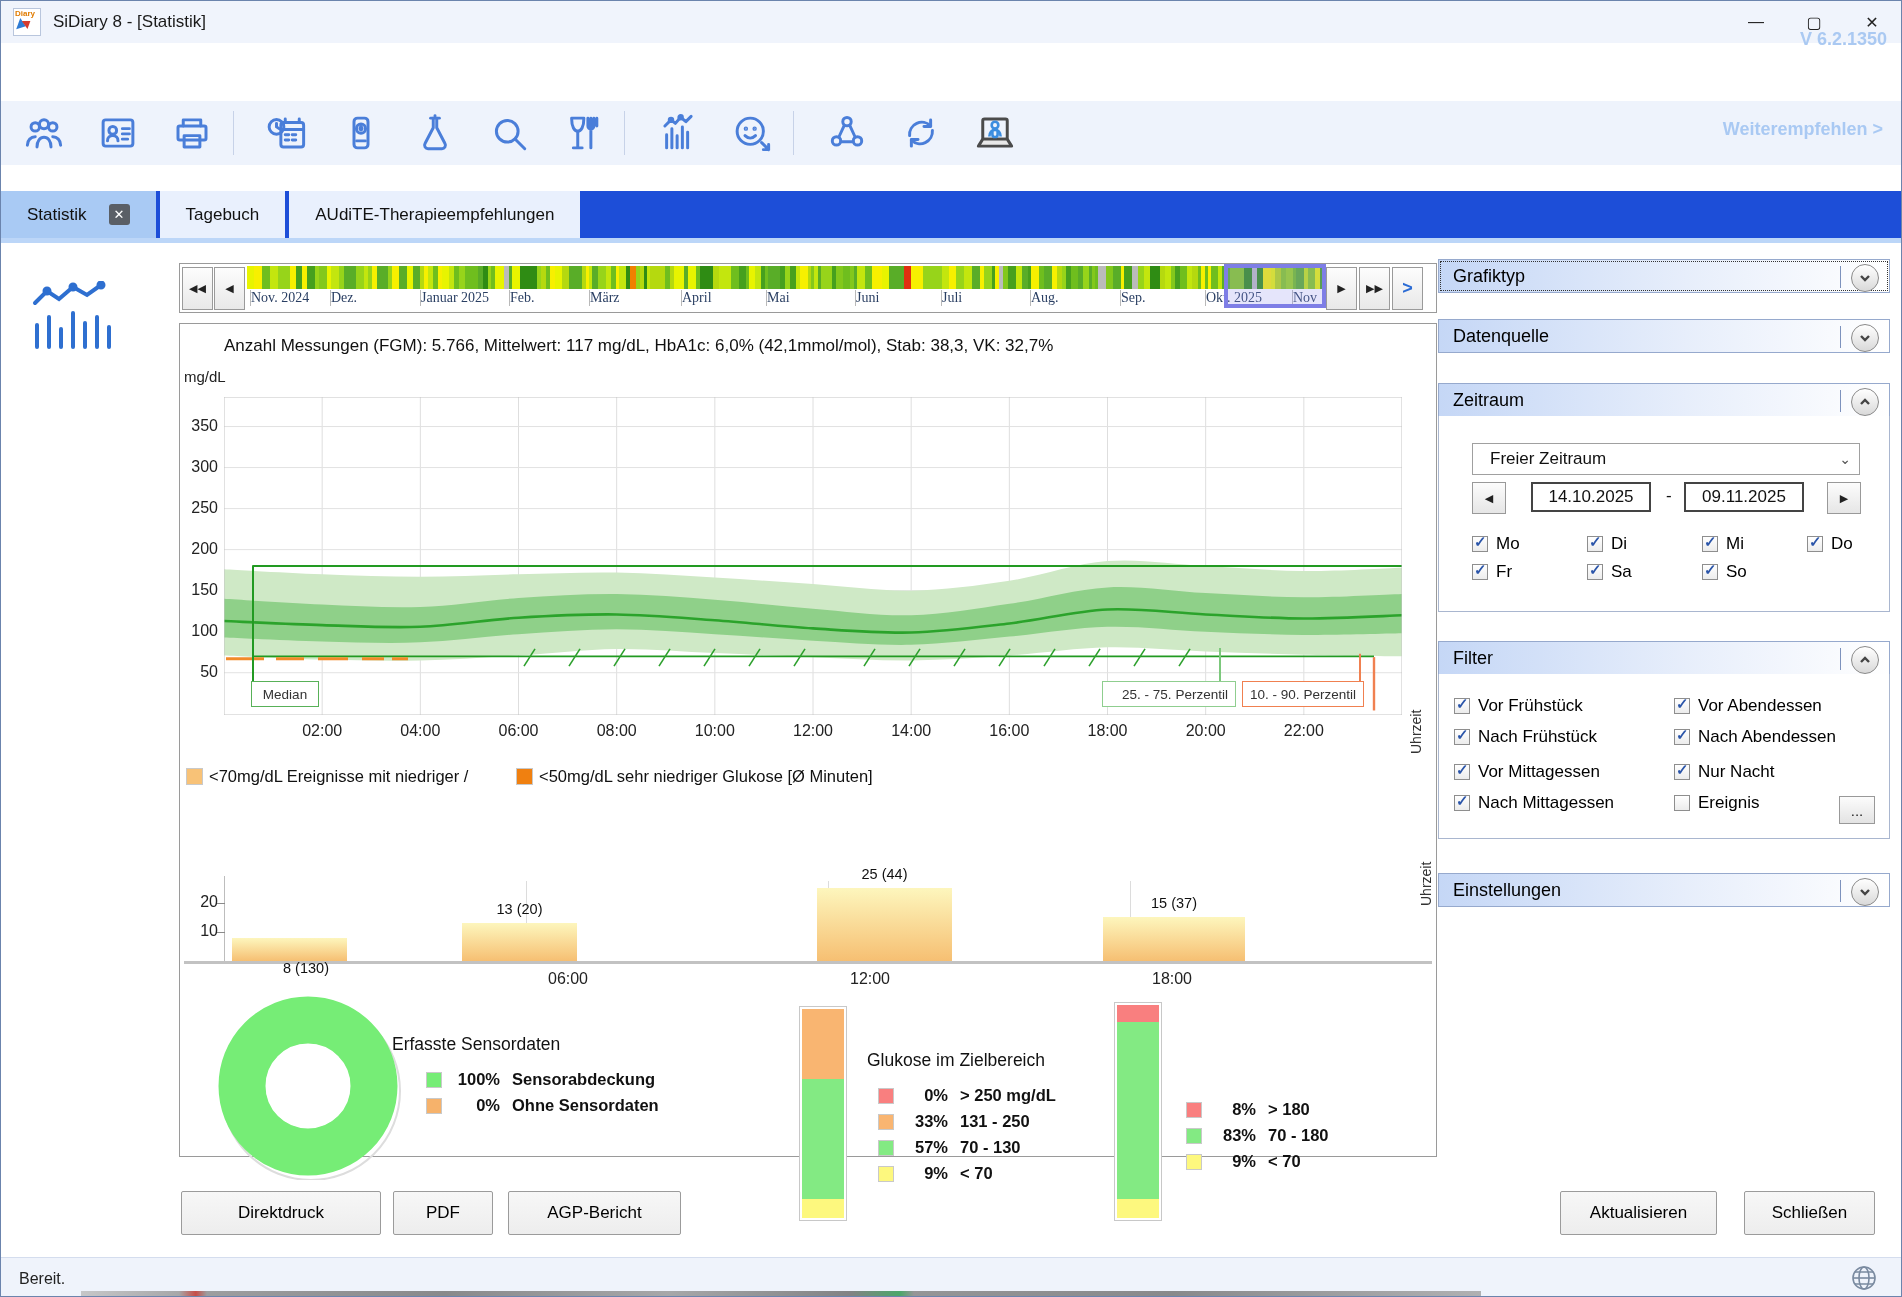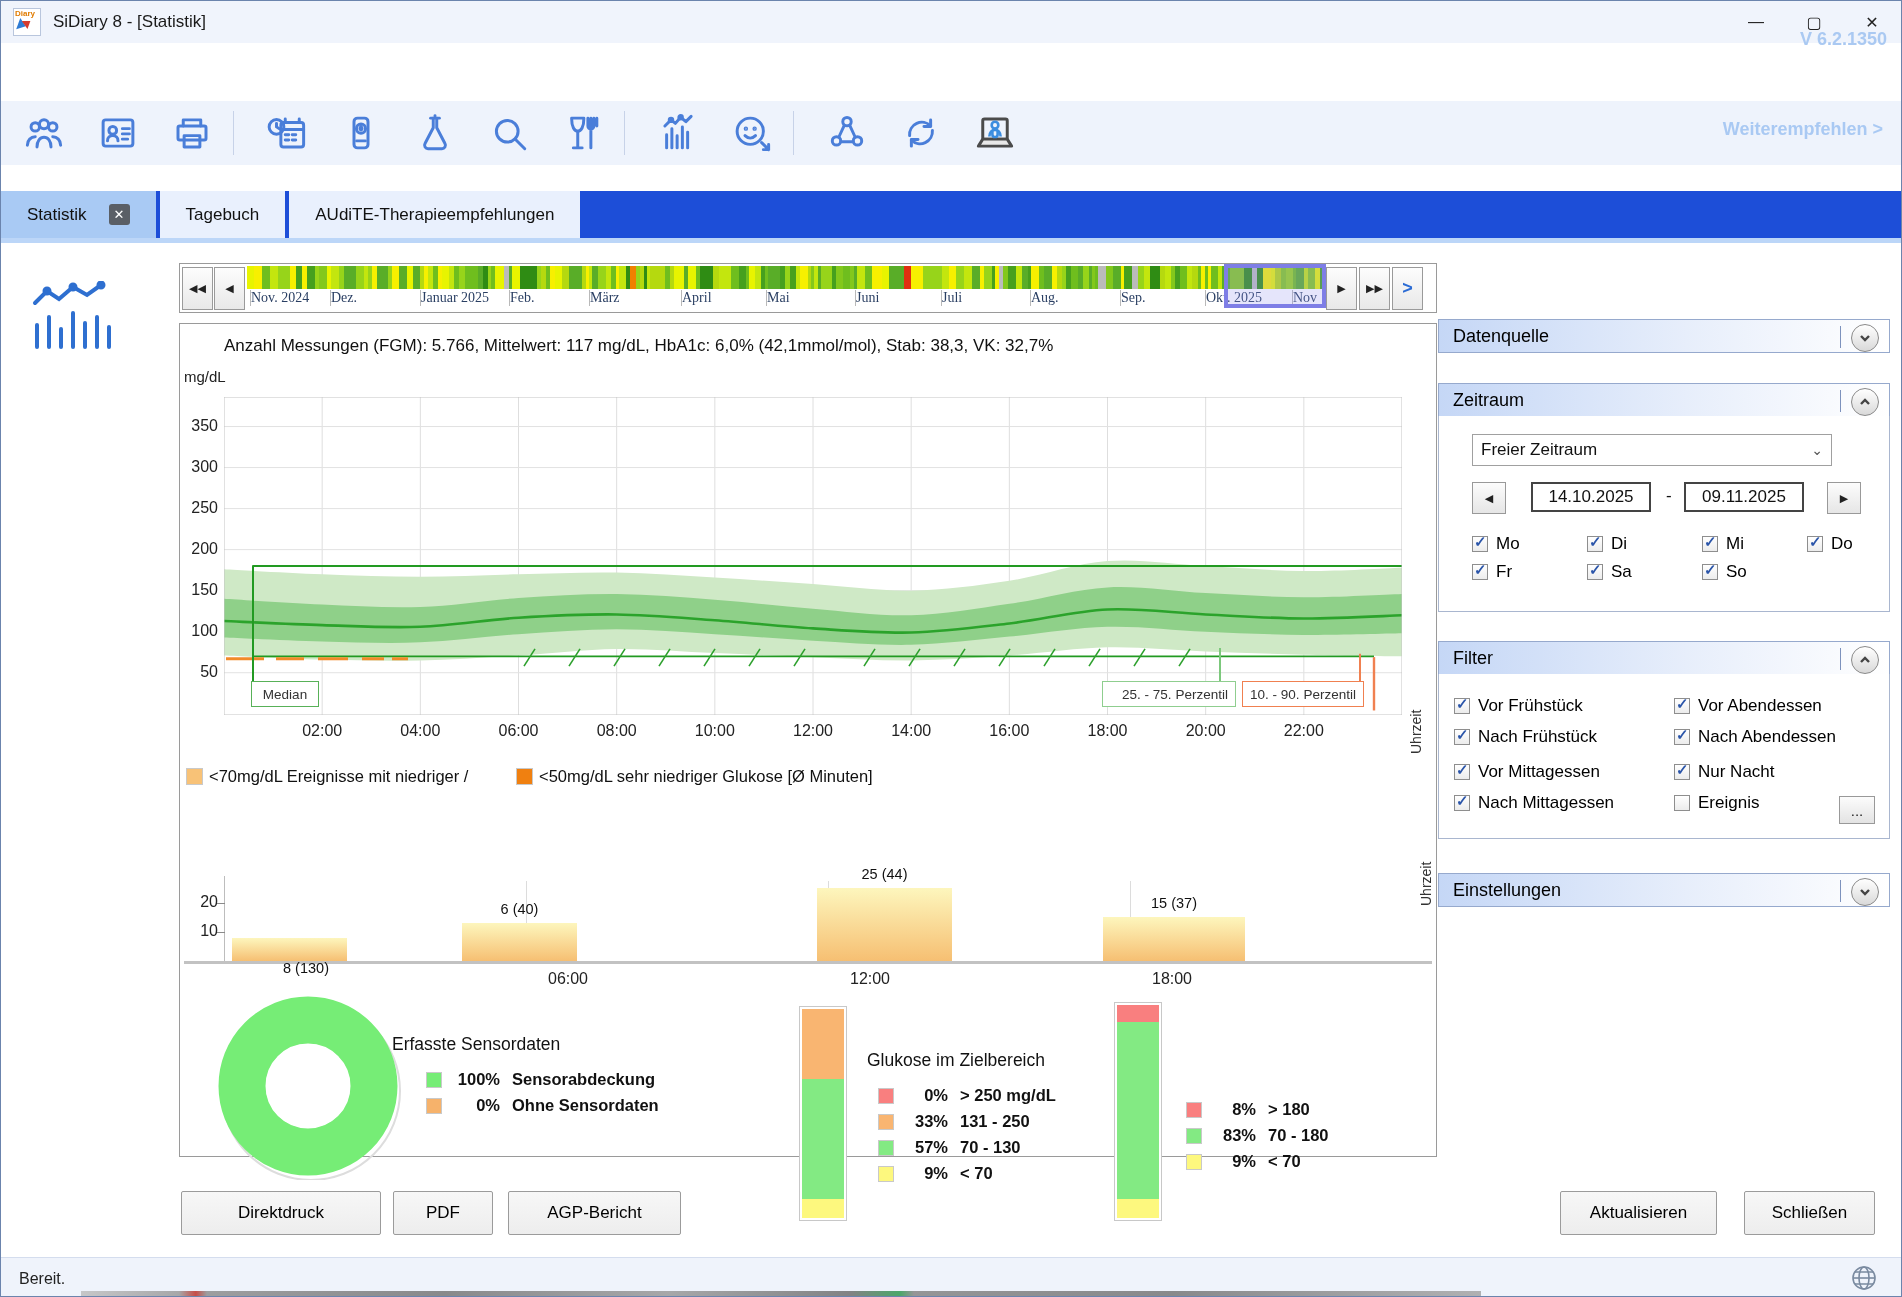--- a/index.html
+++ b/index.html
@@ -62,21 +62,21 @@
   .panel-hdr{position:absolute;left:1437px;width:452px;height:34px;border:1px solid #96a9cd;
      background:linear-gradient(90deg,#c5d7f6 0%,#e7eefb 55%,#ffffff 100%);
      display:flex;align-items:center;box-sizing:border-box;}
   .panel-hdr.focus{outline:1px dotted #333;outline-offset:-3px;}
   .panel-hdr .lbl{margin-left:14px;font-size:18px;color:#000;}
   .hdr-sep{position:absolute;right:48px;top:6px;width:1px;height:22px;background:#7d92bd;}
   .chev{position:absolute;right:10px;top:4px;width:26px;height:26px;border-radius:50%;
      border:1px solid #8a8a8a;background:linear-gradient(#ffffff,#d9d9d9);
      display:flex;align-items:center;justify-content:center;}
   .panel-body{position:absolute;left:1437px;width:452px;border:1px solid #a9b6cf;border-top:none;background:#fff;box-sizing:border-box;}
-  .dd{position:absolute;left:33px;top:18px;width:360px;height:32px;border:1px solid #a0a0a0;background:#fff;font-size:17px;display:flex;align-items:center;padding-left:8px;box-sizing:border-box;}
+  .dd{position:absolute;left:33px;top:27px;width:388px;height:32px;border:1px solid #a0a0a0;background:#fff;font-size:17px;display:flex;align-items:center;padding-left:17px;box-sizing:border-box;}
   .dd .dchev{position:absolute;right:8px;color:#555;font-size:14px;}
   .navbtn{position:absolute;width:32px;height:30px;background:linear-gradient(#fcfcfc,#e6e6e6);border:1px solid #999;display:flex;align-items:center;justify-content:center;font-size:11px;color:#222;}
   .datefield{position:absolute;width:120px;height:30px;border:2px solid #444;background:#fff;font-size:17px;display:flex;align-items:center;justify-content:center;box-sizing:border-box;}
   .cbrow{position:absolute;display:flex;align-items:center;font-size:17px;color:#000;}
   .cb{width:16px;height:16px;border:1px solid #8e8e8e;background:linear-gradient(#fff,#ececec);margin-right:8px;position:relative;box-sizing:border-box;flex:none;}
   .cb.on::after{content:"✓";position:absolute;left:1px;top:-4px;font-size:15px;font-weight:bold;color:#2b55a9;}
   .dots-btn{position:absolute;width:34px;height:26px;background:linear-gradient(#fcfcfc,#e3e3e3);border:1px solid #999;display:flex;align-items:center;justify-content:center;font-size:15px;color:#222;}
   
   .fbtn{position:absolute;height:42px;background:linear-gradient(#f7f7f7,#ededed);border:1px solid #9b9b9b;font-size:17px;color:#000;display:flex;align-items:center;justify-content:center;border-radius:2px;}
   .statusbar{position:absolute;left:0;top:1256px;width:100%;height:41px;background:#eff3fb;border-top:1px solid #d4ddee;}
@@ -594,21 +594,21 @@
           <div class="tick" style="left: 37px; top: 608px;"></div>
           <div class="gridv" style="left: 346px; top: 557px; height: 80px;"></div>
           <div class="xl" style="left: 388px; top: 646px;">06:00</div>
           <div class="gridv" style="left: 648px; top: 557px; height: 80px;"></div>
           <div class="xl" style="left: 690px; top: 646px;">12:00</div>
           <div class="gridv" style="left: 950px; top: 557px; height: 80px;"></div>
           <div class="xl" style="left: 992px; top: 646px;">18:00</div>
           <div class="bar" style="left: 52px; width: 115px; top: 614px; height: 23px;"></div>
           <div class="barlabel" style="left: 126px; top: 592px; margin-top: 44px;">8 (130)</div>
           <div class="bar" style="left: 282px; width: 115px; top: 599px; height: 38px;"></div>
-          <div class="barlabel" style="left: 339.5px; top: 577px;">6 (40)</div>
+          <div class="barlabel" style="left: 339.5px; top: 577px;">13 (20)</div>
           <div class="bar" style="left: 637px; width: 135px; top: 564px; height: 73px;"></div>
           <div class="barlabel" style="left: 704.5px; top: 542px;">25 (44)</div>
           <div class="bar" style="left: 923px; width: 142px; top: 593px; height: 44px;"></div>
           <div class="barlabel" style="left: 994px; top: 571px;">15 (37)</div>
         </div>
       <span class="rot" style="left:1238px;top:582px;">Uhrzeit</span>
 
       <svg style="position:absolute;left:34px;top:668px;" width="188" height="188" viewBox="0 0 188 188">
         <circle cx="97" cy="99" r="89" fill="none" stroke="#dddddd" stroke-width="2"></circle>
         <circle cx="94" cy="94" r="66" fill="none" id="donutring" stroke-width="47" stroke="#76ed76"></circle>
@@ -679,20 +679,29 @@
             <span>&lt; 70</span>
           </div>
         </div>
     </div>
 
     <div class="fbtn" style="left:180px;top:948px;width:198px;">Direktdruck</div>
     <div class="fbtn" style="left:392px;top:948px;width:98px;">PDF</div>
     <div class="fbtn" style="left:507px;top:948px;width:171px;">AGP-Bericht</div>
   </div>
 
+  <div class="panel-hdr focus" style="top:258px;">
+    <span class="lbl">Grafiktyp</span>
+      <span class="hdr-sep"></span>
+    <span class="chev">
+        <svg width="16" height="16" viewBox="0 0 16 16">
+          <path d="M4 6l4 4 4-4" stroke="#444" stroke-width="2.4" fill="none"></path>
+        </svg>
+      </span>
+  </div>
   <div class="panel-hdr" style="top:318px;">
     <span class="lbl">Datenquelle</span>
       <span class="hdr-sep"></span>
     <span class="chev">
         <svg width="16" height="16" viewBox="0 0 16 16">
           <path d="M4 6l4 4 4-4" stroke="#444" stroke-width="2.4" fill="none"></path>
         </svg>
       </span>
   </div>
   <div class="panel-hdr" style="top:382px;">

